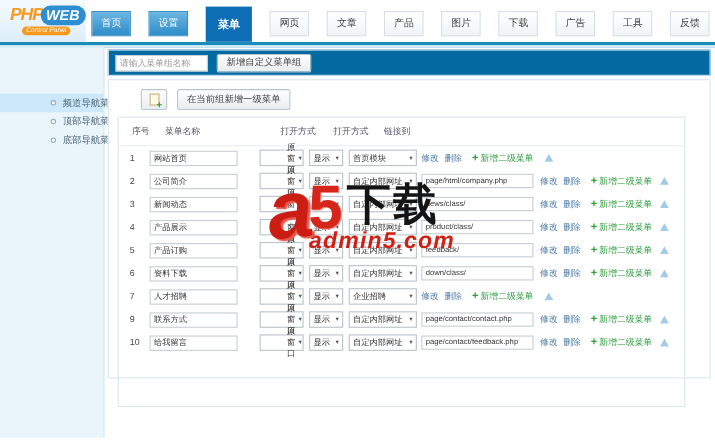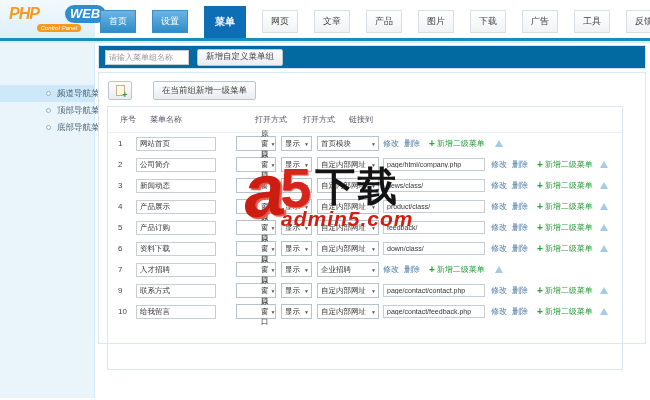--- a/index.html
+++ b/index.html
@@ -4,21 +4,21 @@
 <style>
   * { margin:0; padding:0; box-sizing:border-box; }
   html,body { width:650px; height:400px; }
   body {
     font-family:"Liberation Sans","DejaVu Sans",sans-serif;
     background:#fff; color:#333; position:relative; overflow:hidden;
   }
   
   .header { height:38px; display:flex; align-items:flex-end; background:#fff; position:relative; }
   .logo { width:95px; height:38px; background:linear-gradient(180deg,#f3fafe,#ddeefa); padding:5px 0 3px 9px; display:flex; flex-direction:column; }
-  .logo-top { display:flex; align-items:center;gap:28px; }
+  .logo-top { display:flex; align-items:center; }
   .logo-php { color:#f6991e; font-weight:bold; font-style:italic; font-size:16px; letter-spacing:-1px; }
   .logo-web { background:#2e8fd0; color:#fff; font-weight:bold; font-style:italic; font-size:13px; padding:1px 6px 2px 5px; border-radius:9px; margin-left:-2px; }
   .logo-sub { background:#f6991e; color:#fff; font-size:6px; font-style:italic; padding:1px 4px; border-radius:5px; align-self:flex-end; margin:1px 14px 0 0; }
   .nav-tabs { display:flex; align-items:flex-end; margin-left:2px;gap:10px; }
   .tab { font-size:9px; color:#444; background:linear-gradient(180deg,#fff,#f0f3f5); border:1px solid #d8dee3; padding:4px 8px; margin:0 3px 5px 3px; cursor:pointer; white-space:nowrap; }
   .tab-blue { background:linear-gradient(180deg,#6cb5e2,#2e8dc8); color:#fff; border-color:#3c8fc6; }
   .tab-active { background:#0d6db5; color:#fff; border:none; font-weight:bold; font-size:10px; padding:9px 11px; margin-bottom:0; }
   .header-actions { margin-left:auto; display:flex; gap:5px; padding:0 6px 5px 0; }
   .hbtn { font-size:8.5px; color:#555; background:linear-gradient(180deg,#fff,#eceff2); border:1px solid #c7d0d7; padding:4px 7px; cursor:pointer; white-space:nowrap; }
   .teal-bar { height:5px; background:#1b8cba; border-bottom:2px solid #d7ecf5; }
@@ -30,21 +30,21 @@
   .side-dot { width:5px; height:5px; border:1px solid #8fb0c5; border-radius:50%; background:#fff; margin-right:6px; flex:none; }
   .main { flex:1; padding:2px 4px 0 3px; }
   
   .group-band { border:1px solid #cfe4f2; height:24px; display:flex; align-items:center; padding-left:6px; background:#0369a1; }
   .group-input { width:84px; height:15px; border:1px solid #c6cdd3; font-size:8px; padding:0 3px; color:#333; }
   .group-input::placeholder { color:#999; }
   .btn { font-size:8.5px; color:#444; background:linear-gradient(180deg,#fdfdfd,#e9edf0); border:1px solid #bac5cd; border-radius:2px; height:17px; display:inline-flex; align-items:center; padding:0 8px; cursor:pointer; white-space:nowrap; }
   .group-band .btn { margin-left:8px; }
   
   .main-panel { margin-top:3px; border:1px solid #d7e8f3; background:#fff; padding:6px 0 10px 6px; height:272px; }
-  .toolbar { display:flex; align-items:center; gap:21px; margin:2px 0 6px 3px; }
+  .toolbar { display:flex; align-items:center; gap:9px; margin:2px 0 6px 23px; }
   .icon-btn { width:24px; height:19px; background:linear-gradient(180deg,#fdfdfd,#e9edf0); border:1px solid #bac5cd; border-radius:2px; display:flex; align-items:center; justify-content:center; cursor:pointer; position:relative; }
   .page-ico { width:9px; height:11px; background:#fffbe8; border:1px solid #c9b27a; position:relative; }
   .page-ico:after { content:"+"; position:absolute; right:-4px; bottom:-5px; color:#2f9c3f; font-size:9px; font-weight:900; }
   .toolbar .btn { height:19px; }
   
   .table-panel { border:1px solid #dbe7f0; width:516px; margin-left:2px; height:264px; }
   .thead { display:flex; align-items:center; height:26px; font-size:8px; color:#556; border-bottom:1px solid #e8eff5; }
   .th-num { margin-left:12px; width:30px; }
   .th-name { width:105px; }
   .th-open { width:40px; }

